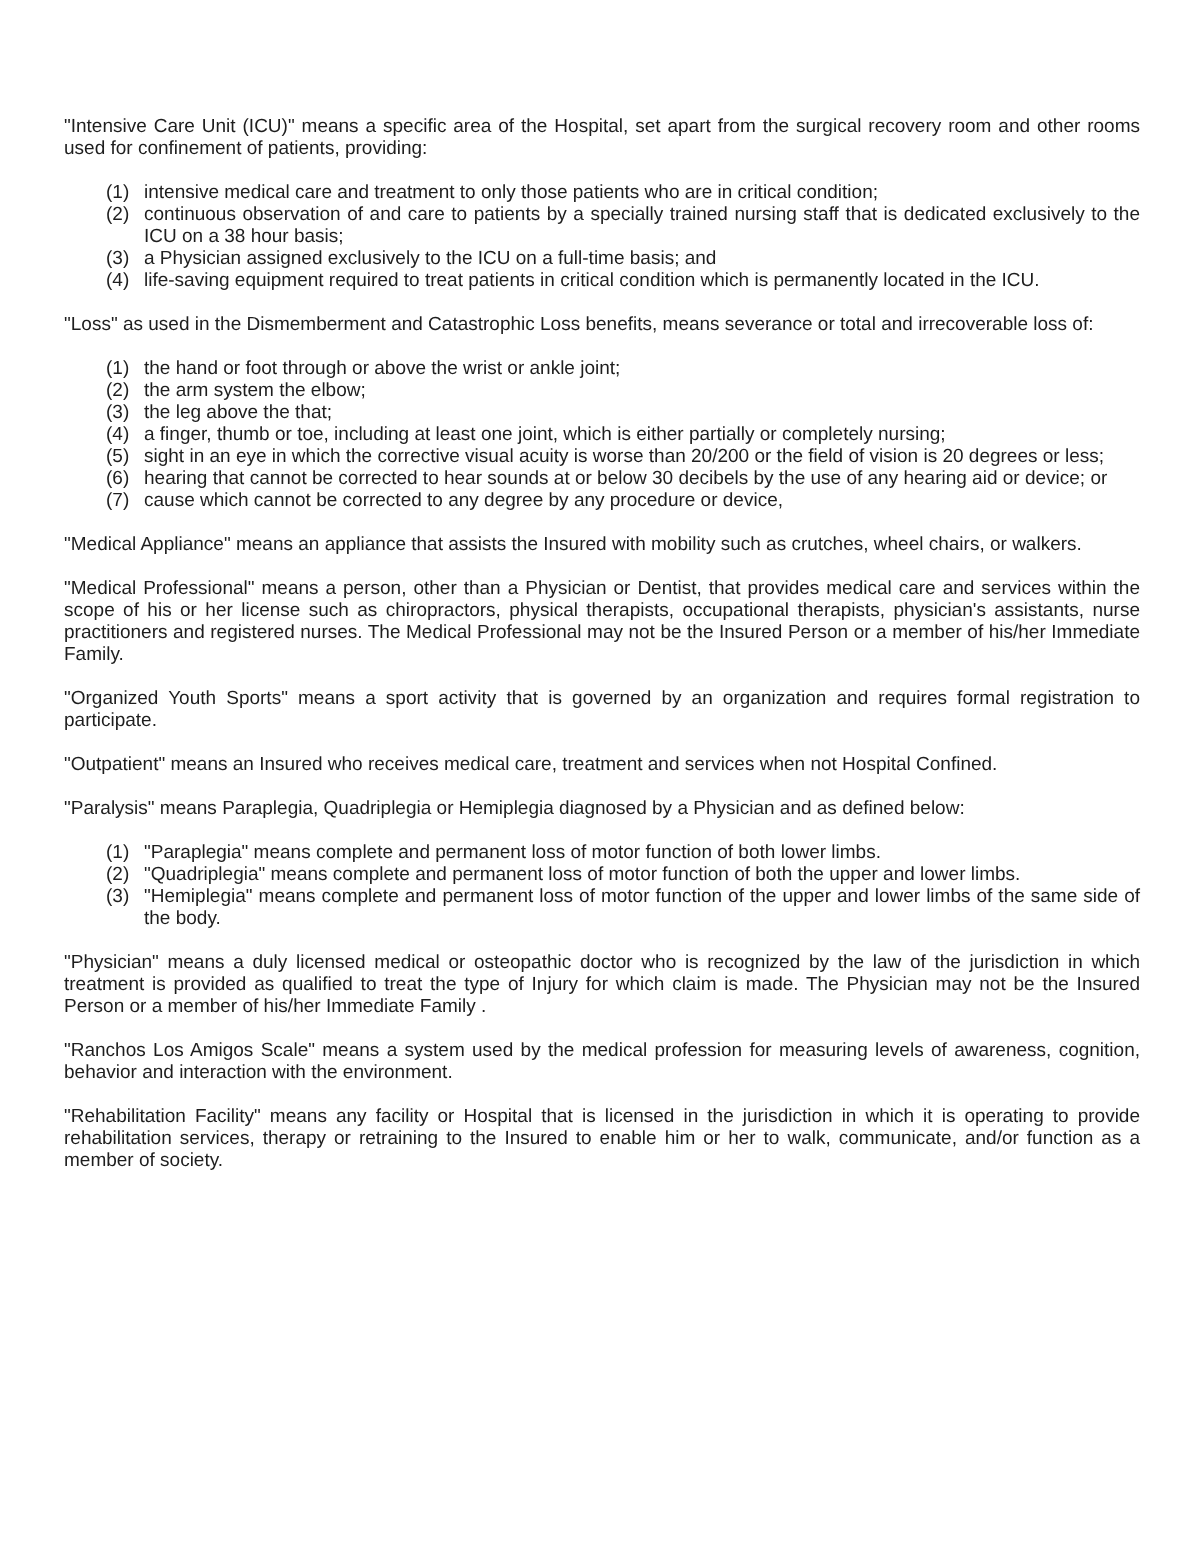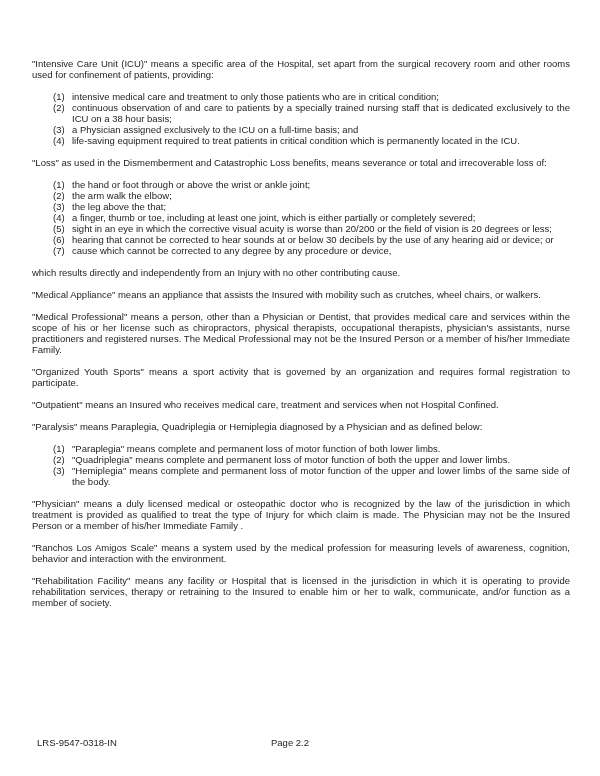--- a/index.html
+++ b/index.html
@@ -82,44 +82,43 @@
         </div>
       </div>
       <p class="para">"Loss" as used in the Dismemberment and Catastrophic Loss benefits, means severance or total and irrecoverable loss of:</p>
       <div class="dlist">
         <div class="ditem">
           <span class="dnum">(1)</span>
           <span class="dtext">the hand or foot through or above the wrist or ankle joint;</span>
         </div>
         <div class="ditem">
           <span class="dnum">(2)</span>
-          <span class="dtext">the arm walk the elbow;</span>
+          <span class="dtext">the arm system the elbow;</span>
         </div>
         <div class="ditem">
           <span class="dnum">(3)</span>
           <span class="dtext">the leg above the that;</span>
         </div>
         <div class="ditem">
           <span class="dnum">(4)</span>
-          <span class="dtext">a finger, thumb or toe, including at least one joint, which is either partially or completely severed;</span>
+          <span class="dtext">a finger, thumb or toe, including at least one joint, which is either partially or completely nursing;</span>
         </div>
         <div class="ditem">
           <span class="dnum">(5)</span>
           <span class="dtext">sight in an eye in which the corrective visual acuity is worse than 20/200 or the field of vision is 20 degrees or less;</span>
         </div>
         <div class="ditem">
           <span class="dnum">(6)</span>
           <span class="dtext">hearing that cannot be corrected to hear sounds at or below 30 decibels by the use of any hearing aid or device; or</span>
         </div>
         <div class="ditem">
           <span class="dnum">(7)</span>
           <span class="dtext">cause which cannot be corrected to any degree by any procedure or device,</span>
         </div>
       </div>
-      <p class="para">which results directly and independently from an Injury with no other contributing cause.</p>
       <p class="para">"Medical Appliance" means an appliance that assists the Insured with mobility such as crutches, wheel chairs, or walkers.</p>
       <p class="para">"Medical Professional" means a person, other than a Physician or Dentist, that provides medical care and services within the scope of his or her license such as chiropractors, physical therapists, occupational therapists, physician's assistants, nurse practitioners and registered nurses.  The Medical Professional may not be the Insured Person or a member of his/her Immediate Family.</p>
       <p class="para">"Organized Youth Sports" means a sport activity that is governed by an organization and requires formal registration to participate.</p>
       <p class="para">"Outpatient" means an Insured who receives medical care, treatment and services when not Hospital Confined.</p>
       <p class="para">"Paralysis" means Paraplegia, Quadriplegia or Hemiplegia diagnosed by a Physician and as defined below:</p>
       <div class="dlist">
         <div class="ditem">
           <span class="dnum">(1)</span>
           <span class="dtext">"Paraplegia" means complete and permanent loss of motor function of both lower limbs.</span>
         </div>
@@ -129,17 +128,13 @@
         </div>
         <div class="ditem">
           <span class="dnum">(3)</span>
           <span class="dtext">"Hemiplegia" means complete and permanent loss of motor function of the upper and lower limbs of the same side of the body.</span>
         </div>
       </div>
       <p class="para">"Physician" means a duly licensed medical or osteopathic doctor who is recognized by the law of the jurisdiction in which treatment is provided as qualified to treat the type of Injury for which claim is made. The Physician may not be the Insured Person or a member of his/her Immediate Family .</p>
       <p class="para">"Ranchos Los Amigos Scale" means a system used by the medical profession for measuring levels of awareness, cognition, behavior and interaction with the environment.</p>
       <p class="para">"Rehabilitation Facility" means any facility or Hospital that is licensed in the jurisdiction in which it is operating to provide rehabilitation services, therapy or retraining to the Insured to enable him or her to walk, communicate, and/or function as a member of society.</p>
     </div>
-  <div class="footer">
-    <span class="form-number">LRS-9547-0318-IN</span>
-    <span class="page-label">Page 2.2</span>
-  </div>
 </div>
 
 </body></html>

